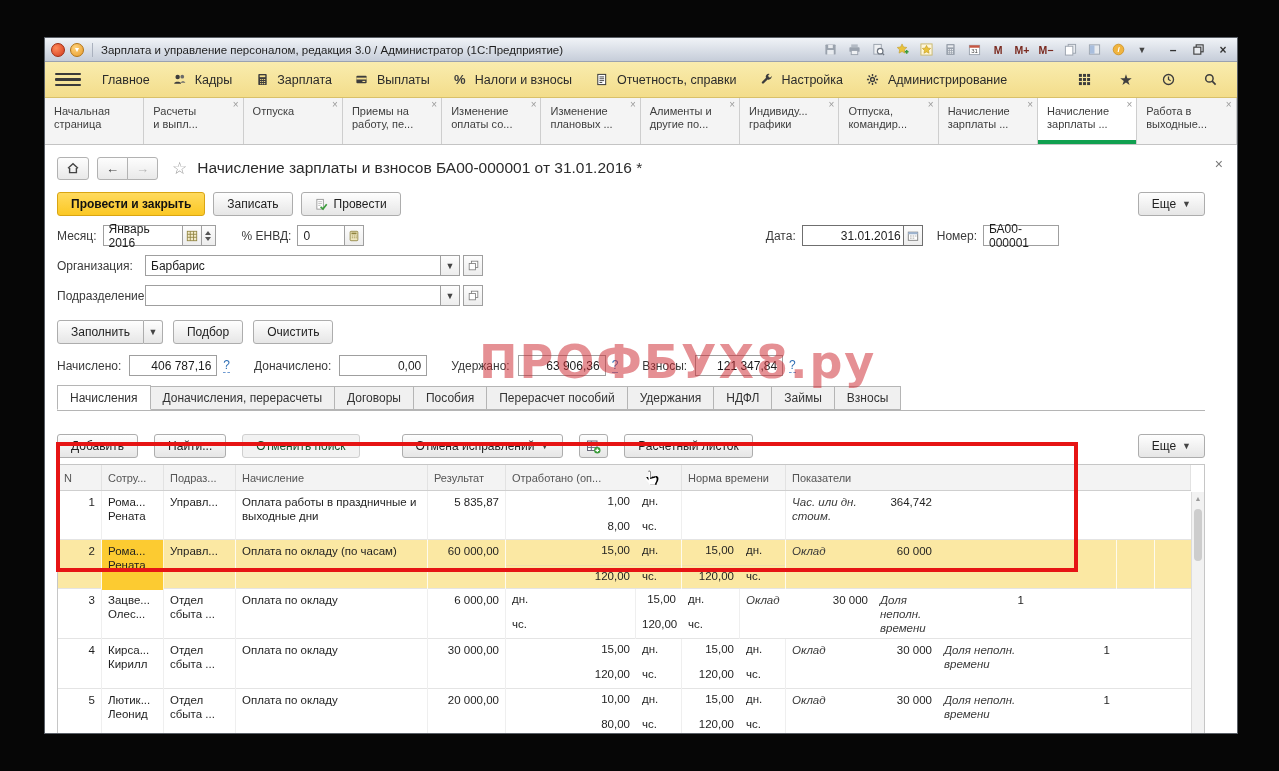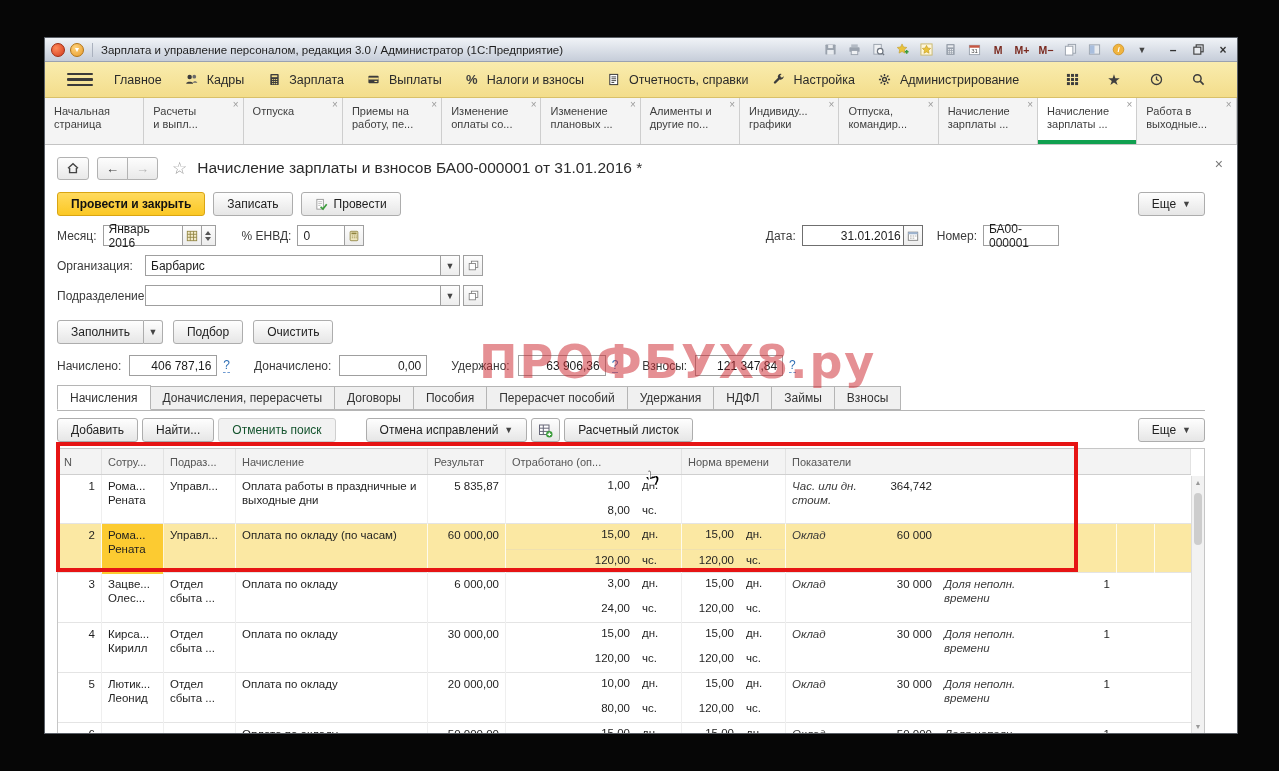--- a/index.html
+++ b/index.html
@@ -18,21 +18,21 @@
   .tb-sep{width:1px;height:14px;background:#aab1be;margin:0 3px;}
   .tb-title{white-space:nowrap;overflow:hidden;}
   .tb-icons{margin-left:auto;display:flex;align-items:center;gap:8px;}
   .tb-ico{display:inline-flex;align-items:center;justify-content:center;width:16px;height:16px;}
   .mem{color:#7a2a20;font-weight:bold;font-size:10.5px;}
   .caret-sm{color:#444;font-size:9px;}
   .wm-glyph{color:#333;font-size:12px;font-weight:bold;line-height:12px;}
   .tb-ctrls{display:flex;align-items:center;gap:9px;margin-left:10px;}
   
   .menubar{height:36px;flex:none;background:linear-gradient(#f9ecae,#f3dd8b);border-bottom:1px solid #d8c06a;
-           display:flex;align-items:center;padding:0 22px;}
+           display:flex;align-items:center;padding:0 10px;}
   .hamb{width:26px;height:22px;display:flex;flex-direction:column;justify-content:center;gap:3px;margin-right:10px;}
   .hamb i{display:block;height:2.6px;background:#3a3a3a;border-radius:1px;}
   .menu-items{display:flex;align-items:center;height:100%;}
   .menu-item{display:flex;align-items:center;gap:7px;padding:0 11px;height:100%;font-size:12.5px;color:#2a2a2a;cursor:default;}
   .pct{font-weight:bold;font-size:13px;color:#3d3d3d;}
   .menu-right{margin-left:auto;display:flex;align-items:center;gap:24px;padding-right:8px;}
   .menu-right .tb-ico{width:18px;height:18px;}
   .star-big{font-size:15px;color:#3f3f3f;line-height:15px;}
   
   .tabbar{height:47px;flex:none;background:#e7e7e7;display:flex;border-bottom:1px solid #c4c4c4;}
@@ -76,21 +76,21 @@
         align-items:center;justify-content:center;gap:2px;background:linear-gradient(#fdfdfd,#ededed);}
   .spin b{width:0;height:0;border-left:3.5px solid transparent;border-right:3.5px solid transparent;}
   .spin b.up{border-bottom:4px solid #555;} .spin b.dn{border-top:4px solid #555;}
   .qlink{color:#2f6fb5;border-bottom:1px dashed #6f9bd1;font-size:12px;margin-left:6px;}
   .totals{display:flex;align-items:center;margin-top:11px;height:21px;}
   
   .itabs{display:flex;margin-top:10px;height:25px;border-bottom:1px solid #b5b5b5;align-items:flex-end;width:1148px;}
   .itab{border:1px solid #b5b5b5;background:#f0f0f0;height:24px;display:inline-flex;align-items:center;
         padding:0 12px;font-size:12px;color:#333;margin-right:-1px;position:relative;}
   .itab.active{background:#fff;height:25px;border-bottom:1px solid #fff;z-index:2;}
-  .ttool{display:flex;align-items:center;gap:4px;margin-top:7px;}
+  .ttool{display:flex;align-items:center;gap:16px;margin-top:23px;}
   
   .table{--cols:44px 62px 72px 192px 78px 130px 46px 58px 46px 88px 64px 92px 86px 1fr;
          margin-top:6px;width:1148px;height:286px;border:1px solid #c6c6c6;position:relative;overflow:hidden;background:#fff;}
   .tinner{position:absolute;left:0;top:0;right:13px;bottom:0;overflow:hidden;}
   .thead{display:grid;grid-template-columns:var(--cols);height:26px;background:#f3f3f3;border-bottom:1px solid #cfcfcf;
          font-size:11px;color:#555;align-items:center;}
   .th{padding:0 6px;white-space:nowrap;overflow:hidden;border-right:1px solid #e2e2e2;height:100%;display:flex;align-items:center;}
   .trow{display:grid;grid-template-columns:var(--cols);border-bottom:1px solid #e4e4e4;font-size:11.5px;color:#1f1f1f;background:#fff;}
   .trow.sel{background:#fbe8a3;}
   .td{padding:4px 6px;line-height:14px;overflow:hidden;}
@@ -565,24 +565,20 @@
                     <span></span>
                   </div>
                 </div>
               </div>
               <div class="trow" style="height: 50px;">
                 <div class="td rt br">3</div>
                 <div class="td br">Зацве...<br>Олес...</div>
                 <div class="td br">Отдел<br>сбыта ...</div>
                 <div class="td br">Оплата по окладу</div>
                 <div class="td rt br">6 000,00</div>
-                <div class="stack td-x">
-                  <div class="rt">3,00</div>
-                  <div class="rt">24,00</div>
-                </div>
                 <div class="stack td-x bru" style="border-right: 1px solid rgb(239, 239, 239);">
                   <div>дн.</div>
                   <div>чс.</div>
                 </div>
                 <div class="stack td-x">
                   <div class="rt">15,00</div>
                   <div class="rt">120,00</div>
                 </div>
                 <div class="stack td-x" style="border-right: 1px solid rgb(239, 239, 239);">
                   <div>дн.</div>

